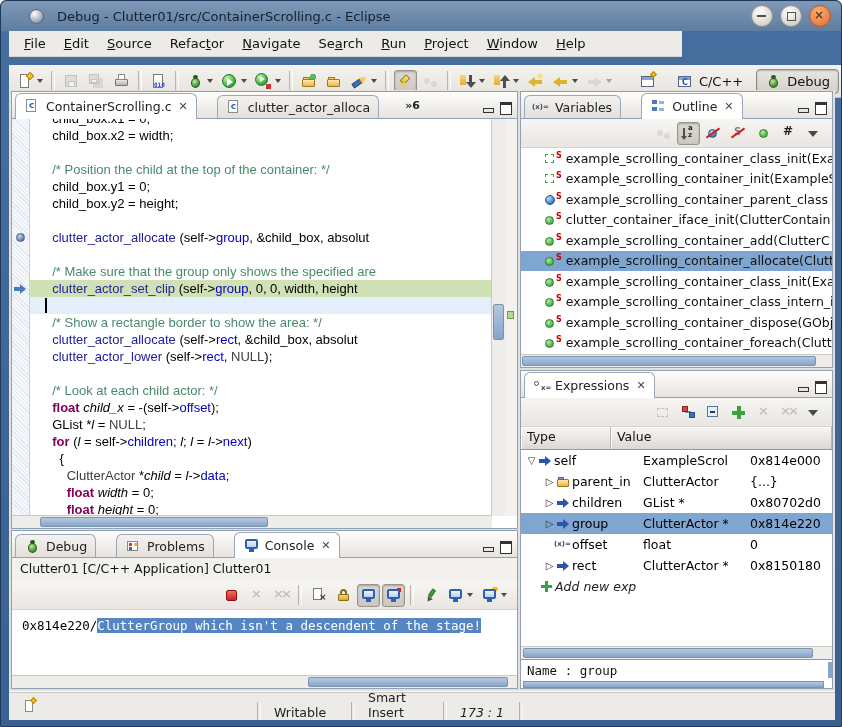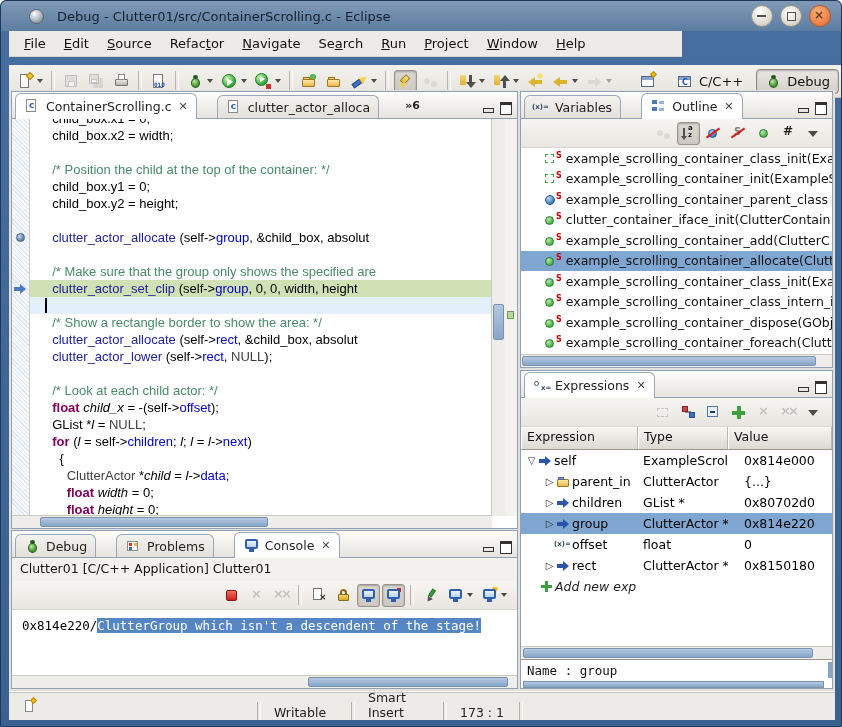--- a/index.html
+++ b/index.html
@@ -171,21 +171,21 @@
 
   .xheader{height:22px;display:flex;flex:none;font-size:12.5px;color:#111;background:linear-gradient(#f8f6f4,#dcd9d3);border-bottom:1px solid #9a958e}
   .xh{padding:2px 6px;border-right:1px solid #b8b4ae;box-shadow:inset 1px 1px 0 #fff;box-sizing:border-box}
   .xrows{flex:1;background:#fff;position:relative;overflow:hidden;
     background-image:linear-gradient(to right,transparent 116px,#999 116px,#999 117px,transparent 117px),linear-gradient(to right,transparent 206px,#999 206px,#999 207px,transparent 207px);
     background-size:3px 3px, 3px 3px;background-repeat:repeat-y;background-position:0 0}
   .xr{height:21px;display:flex;align-items:center;font-size:12.5px;color:#000}
   .xr.sel{background:#7fa5d1}
   .xc1{width:117px;display:flex;align-items:center;padding-left:4px;box-sizing:border-box;overflow:hidden;white-space:nowrap}
   .xc2{width:90px;padding-left:5px;box-sizing:border-box;overflow:hidden;white-space:nowrap}
-  .xc3{flex:1;padding-left:16px;overflow:hidden;white-space:nowrap}
+  .xc3{flex:1;padding-left:22px;overflow:hidden;white-space:nowrap}
   .tw{width:13px;flex:none;font-size:10px;color:#333;text-align:center}
   .xi{width:16px;height:13px;position:relative;flex:none}
   .xi::before,.xi::after{content:"";position:absolute;box-sizing:border-box}
   .xi-pointer::before{left:1px;top:5px;width:6px;height:4px;background:#2a55aa}
   .xi-pointer::after{left:7px;top:2px;border-left:6px solid #2a55aa;border-top:5px solid transparent;border-bottom:5px solid transparent}
   .xi-struct::before{left:1px;top:4px;width:12px;height:8px;background:linear-gradient(#ffe9a8,#e8b64f);border:1px solid #a07818;border-radius:1px}
   .xi-struct::after{left:2px;top:2px;width:6px;height:3px;background:#7a9cc8;border:1px solid #55688a}
   .xi-var::before{content:"(x)=";left:-2px;top:2px;font:bold 7px "DejaVu Sans",sans-serif;color:#344a66}
   .xi-add{background:linear-gradient(#3fa03f,#3fa03f) 6px 1px/3px 11px no-repeat,linear-gradient(#3fa03f,#3fa03f) 2px 5px/11px 3px no-repeat}
   .addlabel{font-style:italic;color:#222}
@@ -587,21 +587,20 @@
             <span class="ic ic-remove-expression"></span>
           </span>
           <span class="tbi disabled">
             <span class="ic ic-remove-all-expressions"></span>
           </span>
           <span class="tbi">
             <span class="ic ic-view-menu"></span>
           </span>
         </div>
       <div class="xheader" id="exprHeader">
-          <span class="xh" style="width: 117px;">Expression</span>
           <span class="xh" style="width: 90px;">Type</span>
           <span class="xh" style="flex: 1 1 0%;">Value</span>
         </div>
       <div class="xrows" id="exprRows">
           <div class="xr">
             <span class="xc1">
               <span class="tw">▽</span>
               <span class="xi xi-pointer"></span>
               <span>self</span>
             </span>
@@ -683,18 +682,18 @@
       <span class="tbi">
           <span class="ic ic-tray"></span>
         </span>
     </span>
     <span id="stCells" style="display:flex;align-items:flex-end;height:100%">
         <span class="st-sep"></span>
         <span class="st-cell" style="width: 90px;">Writable</span>
         <span class="st-sep"></span>
         <span class="st-cell" style="width: 88px;">Smart Insert</span>
         <span class="st-sep"></span>
-        <span class="st-cell" style="width: 72px;">173 : 1</span>
+        <span class="st-cell" style="width: 72px; font-style: italic;">173 : 1</span>
         <span class="st-sep"></span>
       </span>
   </div>
 
 </div>
 
 </body></html>

